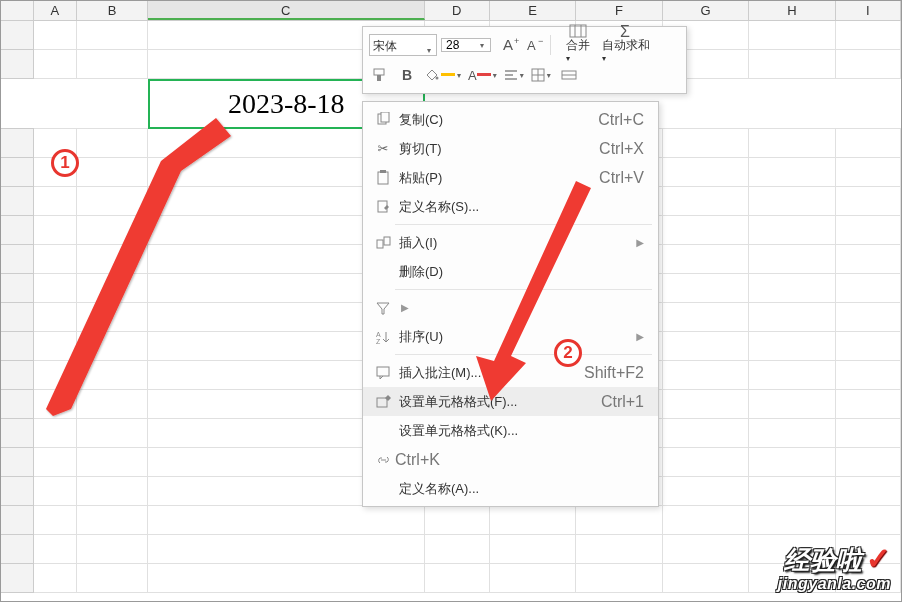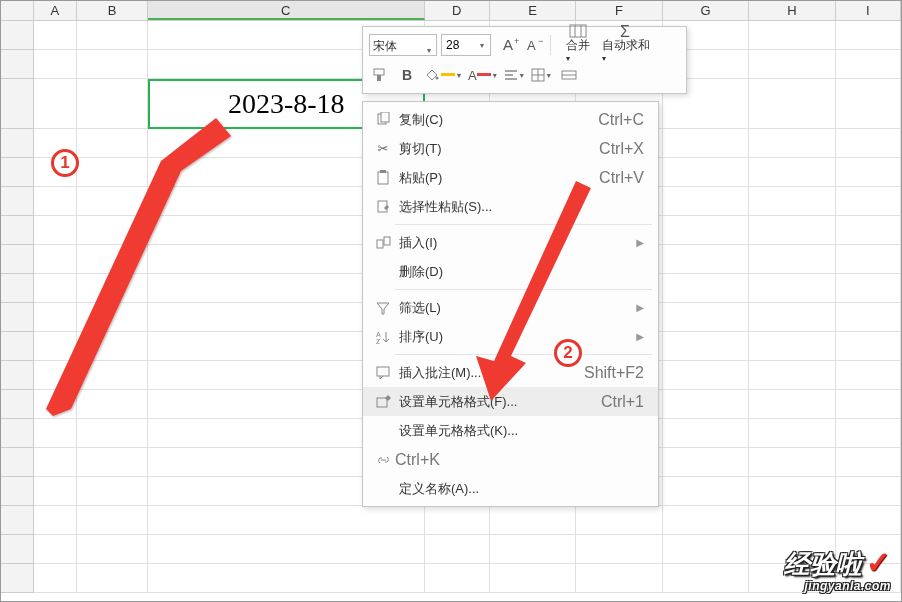--- a/index.html
+++ b/index.html
@@ -35,21 +35,21 @@
     
     .rows { position: relative; }
     .row { display: flex; height: 29px; }
     .row-header { width: 34px; border-right: 1px solid #ccc; border-bottom: 1px solid #ccc; background: #f3f3f3; }
     .cell { border-right: 1px solid #e0e0e0; border-bottom: 1px solid #e0e0e0; }
     .c-A { width: 45px; } .c-B { width: 74px; }
     .c-C { width: 288px; } .c-D { width: 68px; } .c-E { width: 90px; } .c-F { width: 90px; }
     .c-G { width: 90px; } .c-H { width: 90px; } .c-I { width: 68px; }
     
     
-    .rows .row:nth-child(3) { height: 50px; }
+    .rows .row:nth-child(3) { height: 50px; align-items: flex-end; }
     .date-cell {
       border: 2px solid #24B355;
       font-size: 28px;
       font-family: SimSun, serif;
       text-align: center;
       line-height: 46px;
       color: #000;
       position: relative;
     }
     .fill-handle {
@@ -76,21 +76,21 @@
       height: 22px; width: 68px; padding: 0 3px;
       font-size: 12px; color: #333;
     }
     .dropdown-arrow {
       display: inline-flex; width: 8px; justify-content: center;
       color: #666; font-size: 8px; margin-left: auto;
     }
     .size-select {
       display: flex; align-items: center;
       border: 1px solid #bdbdbd; background: #fff;
-      height: 22px; width: 50px; padding: 0 4px; margin-left: 4px;
+      height: 14px; width: 50px; padding: 0 4px; margin-left: 4px;
       font-size: 12px;
       gap: 15px;
     }
     .tb-btn { display: inline-flex; align-items: center; justify-content: center; height: 22px; min-width: 22px; color: #555; cursor: pointer; }
     .tb-sep { width: 1px; height: 20px; background: #ddd; margin: 0 3px; }
     .big-btn { display: flex; flex-direction: column; align-items: center; font-size: 12px; color: #333; width: 48px; justify-content: center; padding-top: 2px; }
     .big-btn svg { display: block; }
     .big-btn span { display: block; line-height: 13px; }
     .color-bar { display: block; width: 14px; height: 3px; margin-top: -1px; }
     .clr-yellow { background: #FFC000; } .clr-red { background: #E34242; }
@@ -132,21 +132,21 @@
     .arrow-svg { position: absolute; z-index: 15; pointer-events: none; }
 
     
     .watermark {
       position: absolute; right: 10px; bottom: 8px;
       text-align: right; z-index: 30;
       font-weight: bold; font-style: italic;
     }
     .wm-row1 { font-size: 26px; color: #fff; text-shadow: -1px -1px 0 #222, 1px -1px 0 #222, -1px 1px 0 #222, 1px 1px 0 #222, 2px 2px 2px #000; margin-left: 21px; }
     .wm-check { color: #E8352E; font-size: 30px; padding-left: 4px; text-shadow: 1px 1px 1px #700; font-style: normal; }
-    .wm-row2 { font-size: 12px; color: #fff; letter-spacing: 0.5px; text-shadow: -1px -1px 0 #222, 1px -1px 0 #222, -1px 1px 0 #222, 1px 1px 0 #222; font-style: italic; margin-top: -3px; }
+    .wm-row2 { font-size: 16px; color: #fff; letter-spacing: 0.5px; text-shadow: -1px -1px 0 #222, 1px -1px 0 #222, -1px 1px 0 #222, 1px 1px 0 #222; font-style: italic; margin-top: -3px; }
   </style>
 </head>
 <body>
 
 <div class="col-headers">
   <div class="col-header ch-margin"></div>
   <div class="col-header ch-A">A</div>
   <div class="col-header ch-B">B</div>
   <div class="col-header ch-C">C</div>
   <div class="col-header ch-D">D</div>
@@ -508,21 +508,21 @@
     <span class="mi-label">粘贴(P)</span>
     <span class="mi-short">Ctrl+V</span>
   </div>
   <div class="menu-item">
     <span class="mi-icon">
         <svg width="15" height="15">
           <rect x="2" y="2" width="9" height="11" fill="none" stroke="#888"></rect>
           <path d="M8 9 l3 -3 l2 2 l-3 3 z" fill="#888"></path>
         </svg>
       </span>
-    <span class="mi-label">选择性粘贴(S)...</span>
+    <span class="mi-label">定义名称(S)...</span>
   </div>
   <div class="menu-sep"></div>
   <div class="menu-item">
     <span class="mi-icon">
         <svg width="15" height="15">
           <rect x="1" y="5" width="6" height="8" fill="none" stroke="#888"></rect>
           <rect x="8" y="2" width="6" height="8" fill="none" stroke="#888"></rect>
         </svg>
       </span>
     <span class="mi-label">插入(I)</span>
@@ -532,21 +532,20 @@
     <span class="mi-icon"></span>
     <span class="mi-label">删除(D)</span>
   </div>
   <div class="menu-sep"></div>
   <div class="menu-item">
     <span class="mi-icon">
         <svg width="14" height="14">
           <path d="M1 2 L13 2 L8 8 L8 13 L6 13 L6 8 Z" fill="none" stroke="#888"></path>
         </svg>
       </span>
-    <span class="mi-label">筛选(L)</span>
     <span class="mi-arrow">▶</span>
   </div>
   <div class="menu-item">
     <span class="mi-icon">
         <svg width="14" height="14">
           <text x="0" y="7" font-size="7" fill="#888">A</text>
           <text x="0" y="14" font-size="7" fill="#888">Z</text>
           <path d="M10 2 L10 12 M7 9 L10 12 L13 9" fill="none" stroke="#888"></path>
         </svg>
       </span>

